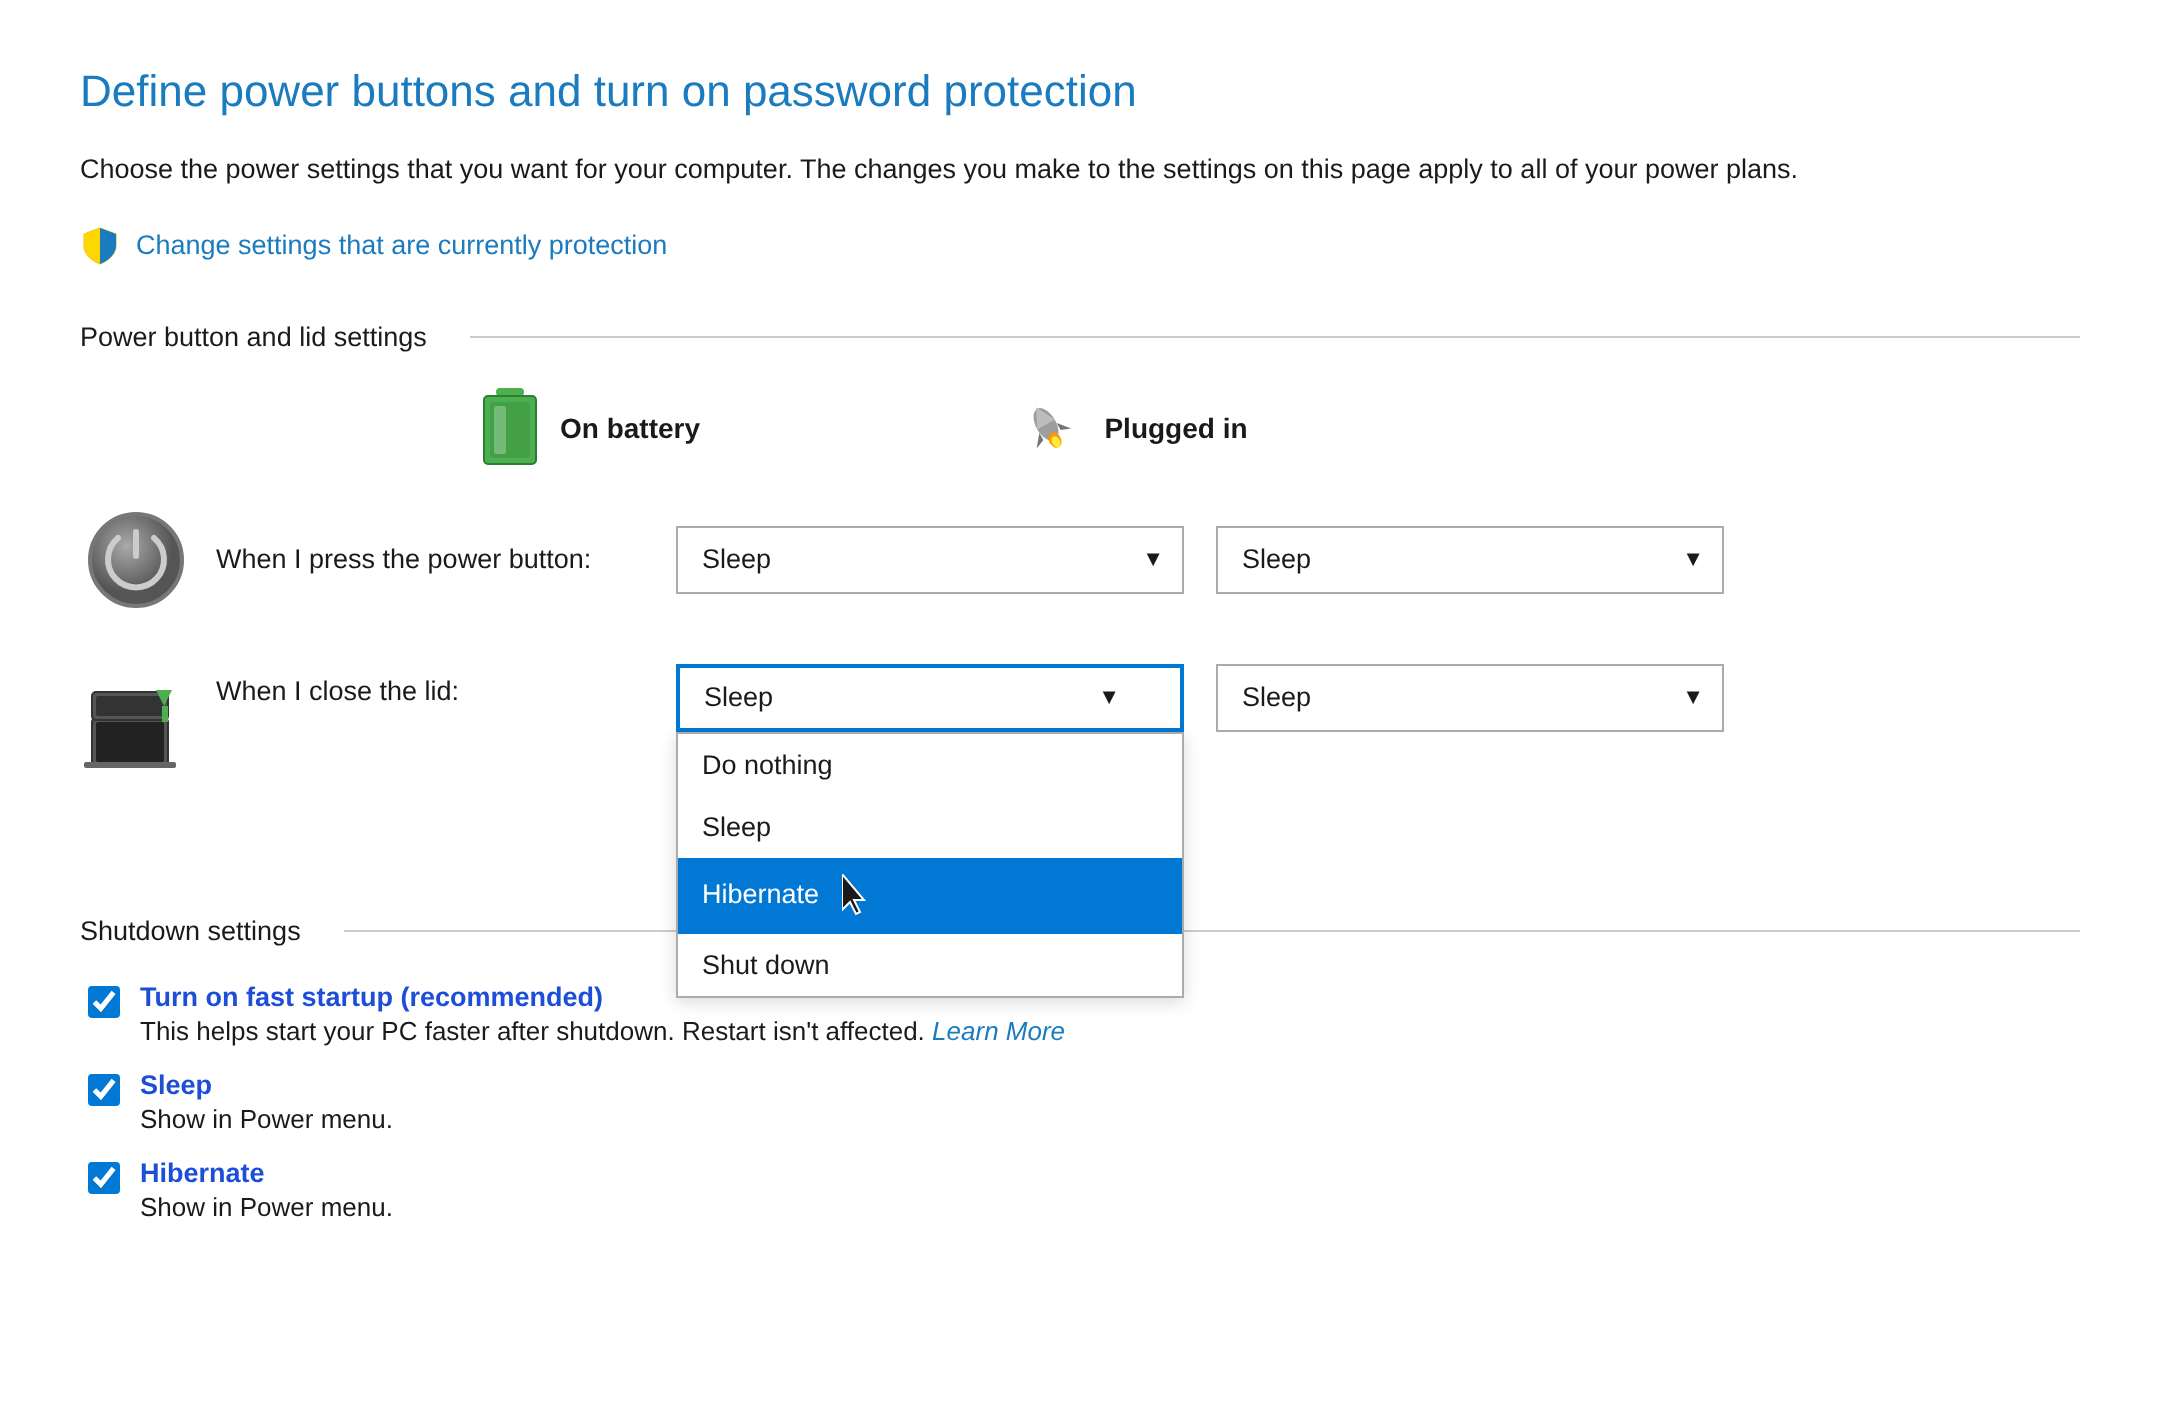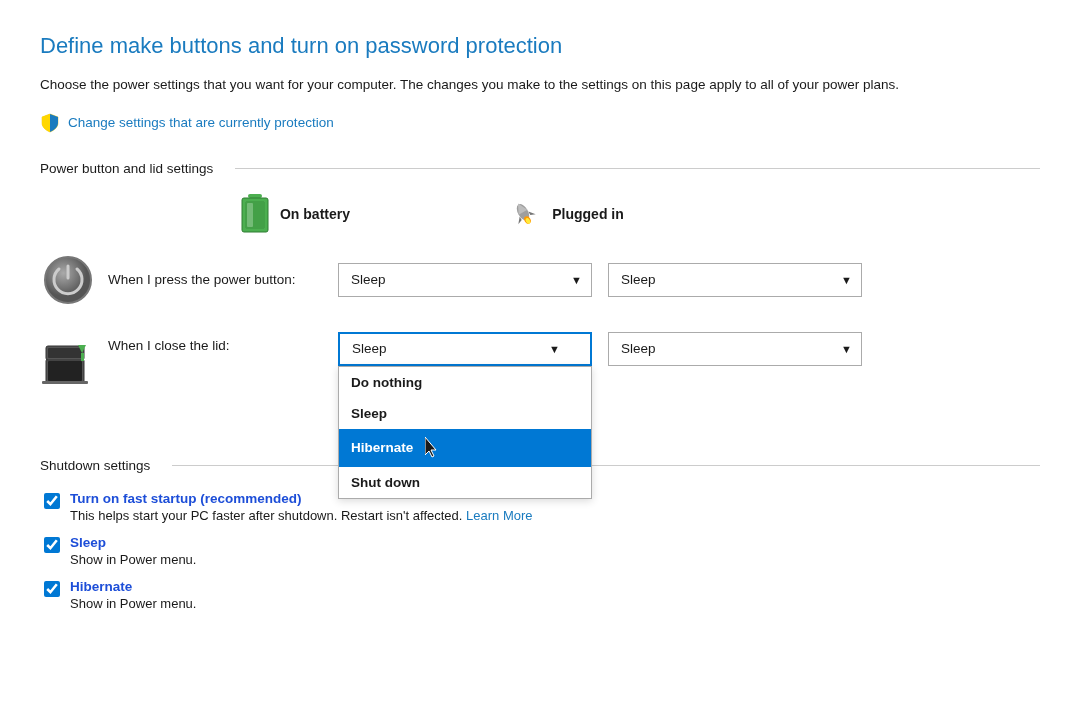--- a/index.html
+++ b/index.html
@@ -168,21 +168,20 @@
 
     .dropdown-list {
       position: absolute;
       top: 34px;
       left: 0;
       width: 100%;
       background: #ffffff;
       border: 1px solid #ababab;
       box-shadow: 0 2px 8px rgba(0,0,0,0.15);
       z-index: 100;
-      font-weight: bold;
     }
 
     .dropdown-list-item {
       padding: 8px 12px;
       font-size: 13.5px;
       color: #1a1a1a;
       cursor: pointer;
     }
 
     .dropdown-list-item.highlighted {
@@ -225,26 +224,27 @@
     .checkbox-sublabel {
       font-size: 13px;
       color: #1a1a1a;
       margin-top: 2px;
     }
 
     .learn-more-link {
       color: #1a7bbf;
       text-decoration: none;
       cursor: pointer;
+      font-style: italic;
     }
   </style>
 </head>
 <body>
 
-<h1 class="page-title">Define make buttons and turn on password protection</h1>
+<h1 class="page-title">Define power buttons and turn on password protection</h1>
 <p class="page-description">Choose the power settings that you want for your computer. The changes you make to the settings on this page apply to all of your power plans.</p>
 
 <a class="change-settings-link">
 
   <svg class="shield-icon" viewBox="0 0 20 20">
     <path d="M10 1 L18 4 L18 10 C18 14 14 17.5 10 19 C6 17.5 2 14 2 10 L2 4 Z" fill="#FFD700" stroke="#e6b800" stroke-width="0.5"></path>
     <path d="M10 1 L18 4 L18 10 C18 14 14 17.5 10 19 L10 1 Z" fill="#1a7bbf"></path>
     <path d="M10 1 L2 4 L2 10 C2 14 6 17.5 10 19 L10 1 Z" fill="#FFD700"></path>
   </svg>
   <span>Change settings that are currently protection</span>

